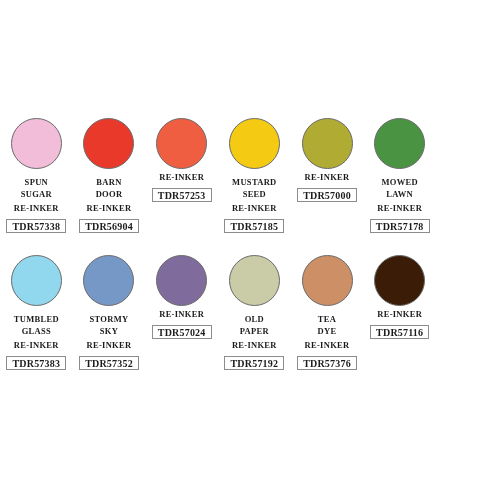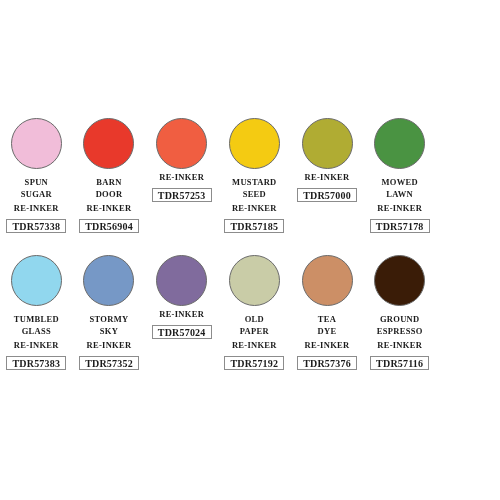--- a/index.html
+++ b/index.html
@@ -187,22 +187,20 @@
       <div class="cell">
         <div class="swatch" style="background-color: rgb(204, 143, 102);"></div>
         <div class="name">TEA
 DYE</div>
         <div class="reinker">RE-INKER</div>
         <div class="code">TDR57376</div>
       </div>
 
       <div class="cell">
         <div class="swatch" style="background-color: rgb(58, 28, 7);"></div>
-        <div class="name">GROUND
-ESPRESSO</div>
         <div class="reinker">RE-INKER</div>
         <div class="code">TDR57116</div>
       </div>
 
     </div>
 
   </div>
 </div>
 
 </body></html>

